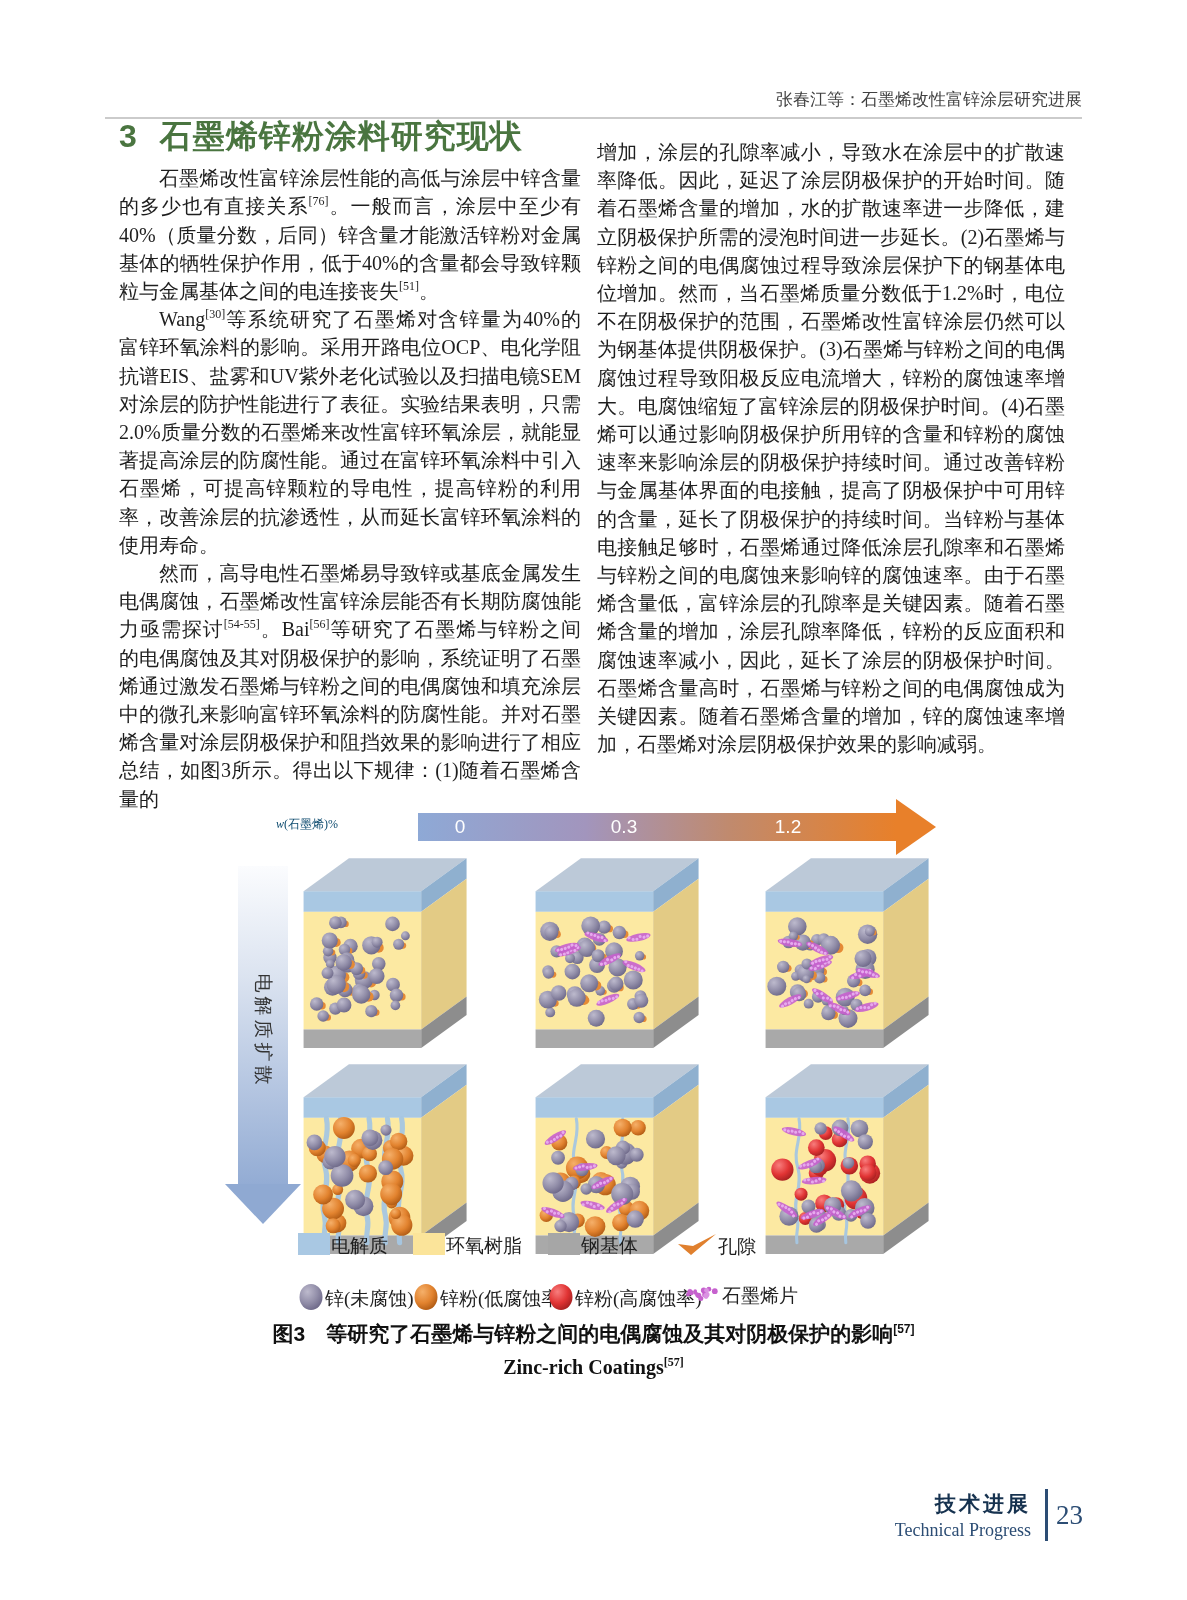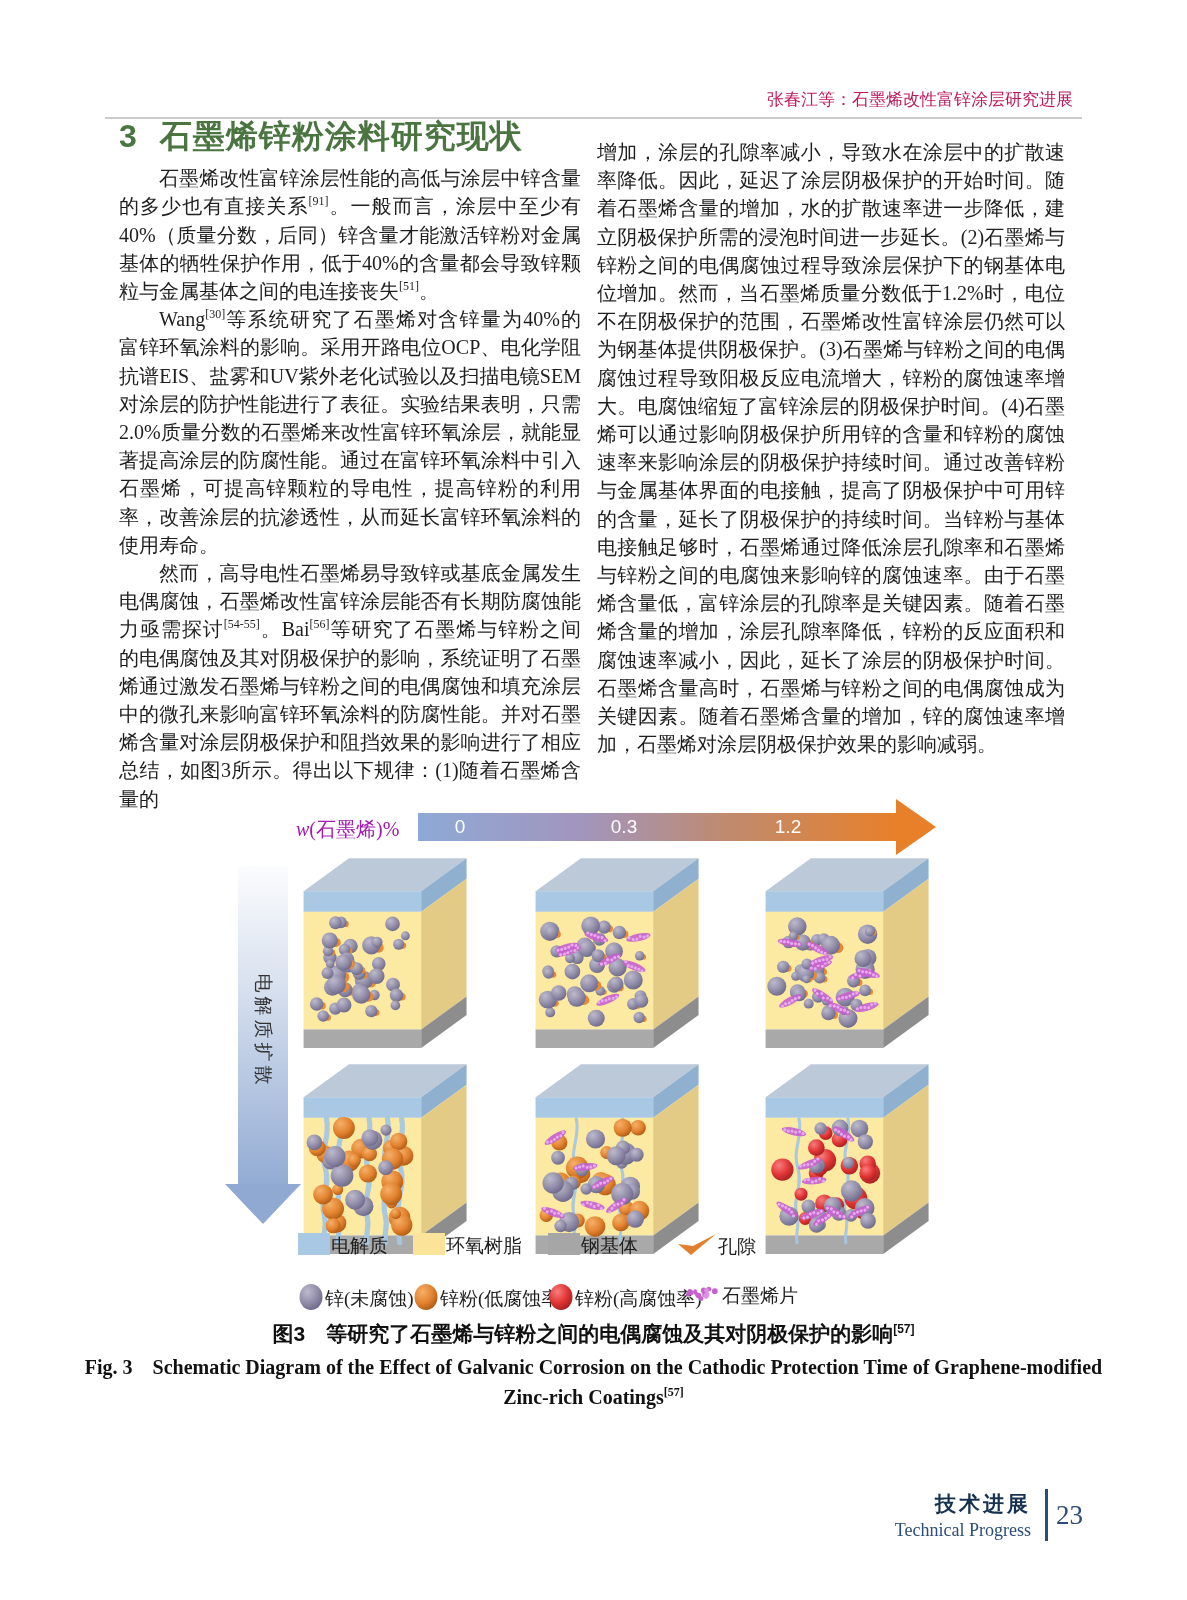--- a/index.html
+++ b/index.html
@@ -1,34 +1,34 @@
 <!DOCTYPE html>
 <html><head>
 <meta charset="utf-8">
 <style>
   html,body{margin:0;padding:0;background:#ffffff;}
   .page{position:relative;width:1187px;height:1600px;background:#fff;overflow:hidden;
         font-family:"Liberation Serif",serif;color:#1e1e1e;}
   
-  .running-head{position:absolute;top:88px;left:96px;width:977px;text-align:right;
-        font-size:17px;color:#be185d;font-family:Liberation Serif, serif;}
+  .running-head{position:absolute;top:88px;left:105px;width:977px;text-align:right;
+        font-size:17px;color:#404040;font-family:Liberation Serif, serif;}
   .head-rule{position:absolute;top:117px;left:105px;width:977px;height:2px;background:#cbcbcb;}
   
   .col{position:absolute;font-size:20px;line-height:28.2px;text-align:justify;}
   .col-left{left:119px;top:122px;width:462px;}
   .col-right{left:597px;top:138px;width:468px;}
   .sec{margin:0 0 14px 0;font-family:"Liberation Sans",sans-serif;font-weight:bold;
        font-size:32px;color:#4a7540;letter-spacing:1px;}
   .sec .sec-num{margin-right:22px;}
   .para{margin:0;text-indent:2em;}
   .para.noindent{text-indent:0;}
   sup{font-size:12px;line-height:0;}
   
   .figure{position:absolute;left:0;top:795px;width:1187px;height:525px;}
-  .haxis-label{position:absolute;left:296px;top:21px;font-size:20px;color:#a21caf;}
+  .haxis-label{position:absolute;left:276px;top:21px;font-size:12px;color:#0c4a6e;}
   .ax-w{font-style:italic;font-family:"Liberation Serif",serif;}
   .hbar{position:absolute;left:418px;top:18px;width:478px;height:28px;
         background:linear-gradient(90deg,#8ea9d6 0%,#a295bd 35%,#c08a6e 65%,#e8802a 100%);}
   .hval{position:absolute;top:3px;width:60px;text-align:center;color:#fff;font-size:19px;
         font-family:"Liberation Sans",sans-serif;}
   .hv0{left:12px;} .hv1{left:176px;} .hv2{left:340px;}
   .htip{position:absolute;left:896px;top:4px;width:0;height:0;
         border-top:28px solid transparent;border-bottom:28px solid transparent;
         border-left:40px solid #e8802a;}
   .vshaft{position:absolute;left:238px;top:71px;width:50px;height:318px;
@@ -63,21 +63,21 @@
 <body>
 
 <div class="page">
 
   <div class="running-head">张春江等：石墨烯改性富锌涂层研究进展</div>
   <div class="head-rule"></div>
 
   <div class="col col-left">
     <h2 class="sec"><span class="sec-num">3</span><span class="sec-title">石墨烯锌粉涂料研究现状</span></h2>
     <div class="paras">
-        <p class="para">石墨烯改性富锌涂层性能的高低与涂层中锌含量的多少也有直接关系<sup>[91]</sup>。一般而言，涂层中至少有40%（质量分数，后同）锌含量才能激活锌粉对金属基体的牺牲保护作用，低于40%的含量都会导致锌颗粒与金属基体之间的电连接丧失<sup>[51]</sup>。</p>
+        <p class="para">石墨烯改性富锌涂层性能的高低与涂层中锌含量的多少也有直接关系<sup>[76]</sup>。一般而言，涂层中至少有40%（质量分数，后同）锌含量才能激活锌粉对金属基体的牺牲保护作用，低于40%的含量都会导致锌颗粒与金属基体之间的电连接丧失<sup>[51]</sup>。</p>
         <p class="para">Wang<sup>[30]</sup>等系统研究了石墨烯对含锌量为40%的富锌环氧涂料的影响。采用开路电位OCP、电化学阻抗谱EIS、盐雾和UV紫外老化试验以及扫描电镜SEM对涂层的防护性能进行了表征。实验结果表明，只需2.0%质量分数的石墨烯来改性富锌环氧涂层，就能显著提高涂层的防腐性能。通过在富锌环氧涂料中引入石墨烯，可提高锌颗粒的导电性，提高锌粉的利用率，改善涂层的抗渗透性，从而延长富锌环氧涂料的使用寿命。</p>
         <p class="para">然而，高导电性石墨烯易导致锌或基底金属发生电偶腐蚀，石墨烯改性富锌涂层能否有长期防腐蚀能力亟需探讨<sup>[54-55]</sup>。Bai<sup>[56]</sup>等研究了石墨烯与锌粉之间的电偶腐蚀及其对阴极保护的影响，系统证明了石墨烯通过激发石墨烯与锌粉之间的电偶腐蚀和填充涂层中的微孔来影响富锌环氧涂料的防腐性能。并对石墨烯含量对涂层阴极保护和阻挡效果的影响进行了相应总结，如图3所示。得出以下规律：(1)随着石墨烯含量的</p>
       </div>
   </div>
 
   <div class="col col-right">
     <div class="paras">
         <p class="para noindent">增加，涂层的孔隙率减小，导致水在涂层中的扩散速率降低。因此，延迟了涂层阴极保护的开始时间。随着石墨烯含量的增加，水的扩散速率进一步降低，建立阴极保护所需的浸泡时间进一步延长。(2)石墨烯与锌粉之间的电偶腐蚀过程导致涂层保护下的钢基体电位增加。然而，当石墨烯质量分数低于1.2%时，电位不在阴极保护的范围，石墨烯改性富锌涂层仍然可以为钢基体提供阴极保护。(3)石墨烯与锌粉之间的电偶腐蚀过程导致阳极反应电流增大，锌粉的腐蚀速率增大。电腐蚀缩短了富锌涂层的阴极保护时间。(4)石墨烯可以通过影响阴极保护所用锌的含量和锌粉的腐蚀速率来影响涂层的阴极保护持续时间。通过改善锌粉与金属基体界面的电接触，提高了阴极保护中可用锌的含量，延长了阴极保护的持续时间。当锌粉与基体电接触足够时，石墨烯通过降低涂层孔隙率和石墨烯与锌粉之间的电腐蚀来影响锌的腐蚀速率。由于石墨烯含量低，富锌涂层的孔隙率是关键因素。随着石墨烯含量的增加，涂层孔隙率降低，锌粉的反应面积和腐蚀速率减小，因此，延长了涂层的阴极保护时间。石墨烯含量高时，石墨烯与锌粉之间的电偶腐蚀成为关键因素。随着石墨烯含量的增加，锌的腐蚀速率增加，石墨烯对涂层阴极保护效果的影响减弱。</p>
       </div>
   </div>
@@ -916,21 +916,20 @@
               <circle cx="15.7" cy="11.0" r="2.0" fill="#c661ce"></circle>
               <circle cx="19.4" cy="10.8" r="2.0" fill="#c661ce"></circle>
             </svg></span>
           <span class="lil">石墨烯片</span>
         </span>
       </div>
   </div>
 
   <div class="cap-zh"><span>图3　等研究了石墨烯与锌粉之间的电偶腐蚀及其对阴极保护的影响</span><sup>[57]</sup></div>
   <div class="cap-en">
-    <div>Fig. 3　Schematic Diagram of the Effect of Galvanic Corrosion on the Cathodic Protection Time of Graphene-modified</div>
     <div><span>Zinc-rich Coatings</span><sup>[57]</sup></div>
   </div>
 
   <div class="footer">
     <div class="footer-text">
       <div class="footer-zh">技术进展</div>
       <div class="footer-en">Technical Progress</div>
     </div>
     <div class="footer-bar"></div>
     <div class="footer-page">23</div>

